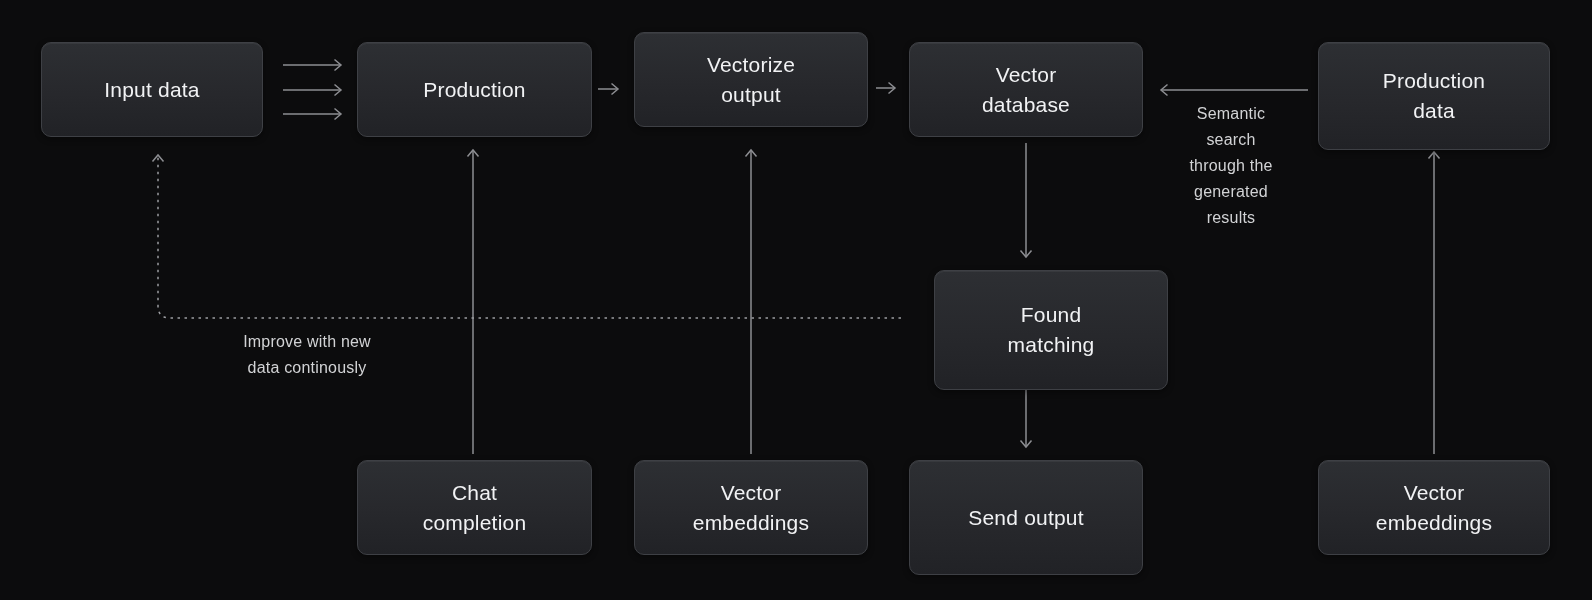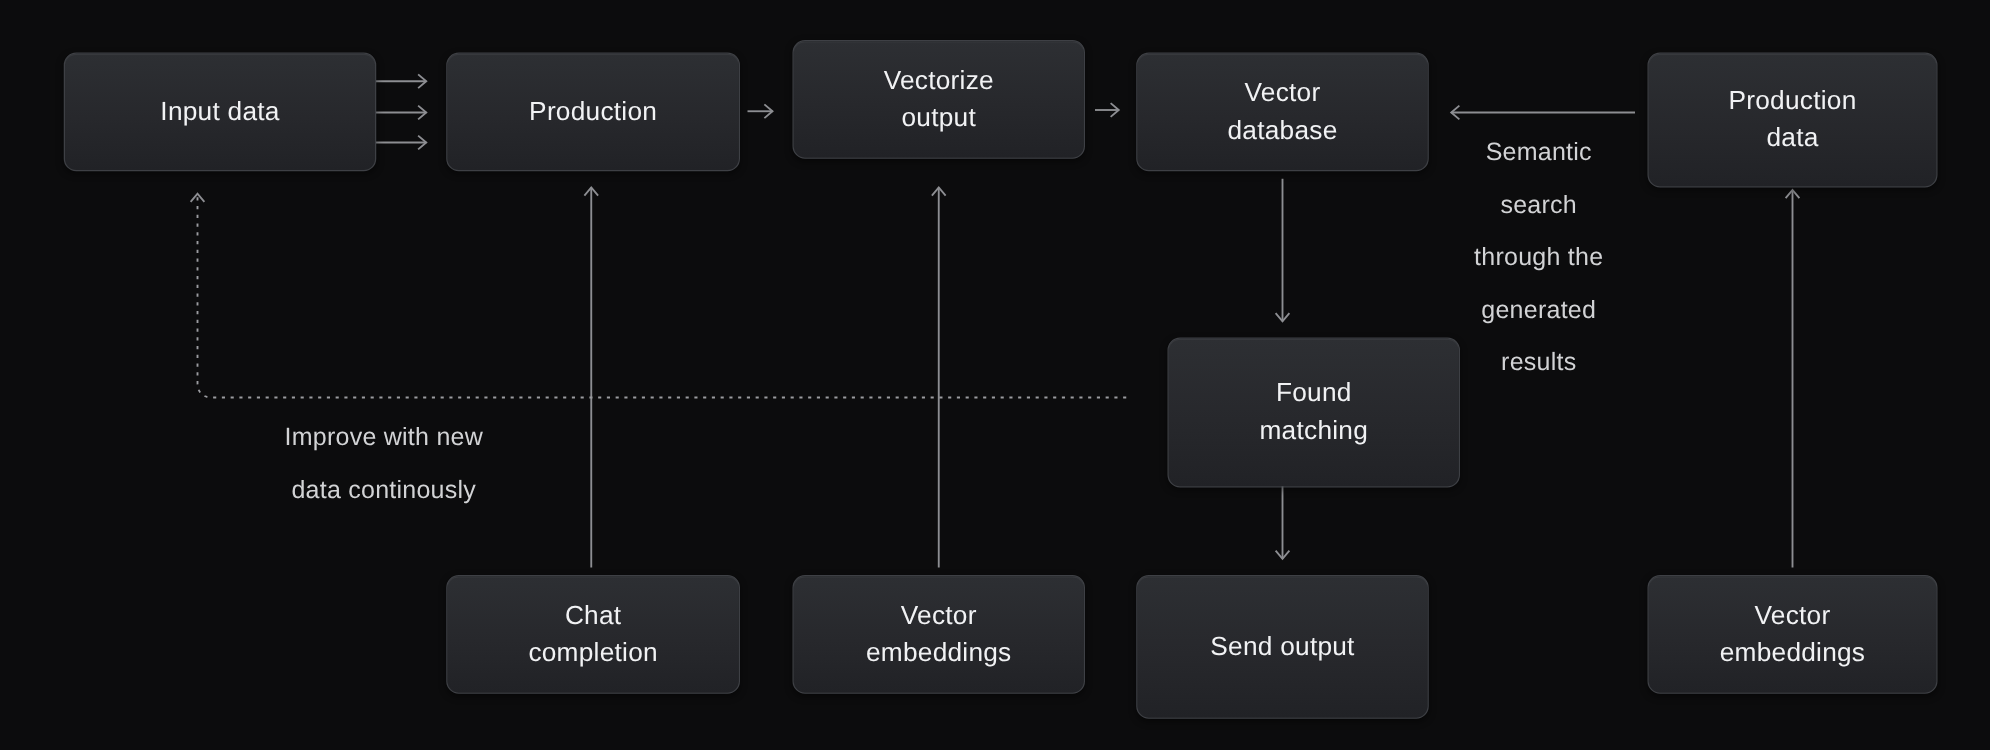--- a/index.html
+++ b/index.html
@@ -38,22 +38,22 @@
   .node-label {
     color: #f1f2f4;
     font-size: 21px;
     line-height: 30px;
     white-space: pre-line;
     letter-spacing: 0.2px;
   }
   .note {
     position: absolute;
     color: #d2d3d5;
-    font-size: 20px;
-    line-height: 42px;
+    font-size: 16px;
+    line-height: 26px;
     text-align: center;
     white-space: pre-line;
     letter-spacing: 0.2px;
   }
 </style>
 </head>
 <body>
 
 <div class="canvas">
 
@@ -83,21 +83,21 @@
       <path d="M 473 454 L 473 150" marker-end="url(#ah)"></path>
 
       <path d="M 751 454 L 751 150" marker-end="url(#ah)"></path>
 
       <path d="M 1434 454 L 1434 152" marker-end="url(#ah)"></path>
 
       <path d="M 901 318 L 170 318 Q 158 318 158 306 L 158 155" stroke="#9b9ca0" stroke-dasharray="2.5 4.5" marker-end="url(#ah)"></path>
     </g>
   </svg>
 
-  <div class="node" style="left:51px;top:42px;width:250px;height:95px">
+  <div class="node" style="left:41px;top:42px;width:222px;height:95px">
     <span class="node-label">Input data</span>
   </div>
 
   <div class="node" style="left:357px;top:42px;width:235px;height:95px">
     <span class="node-label">Production</span>
   </div>
 
   <div class="node" style="left:634px;top:32px;width:234px;height:95px">
     <span class="node-label">Vectorize
 output</span>

